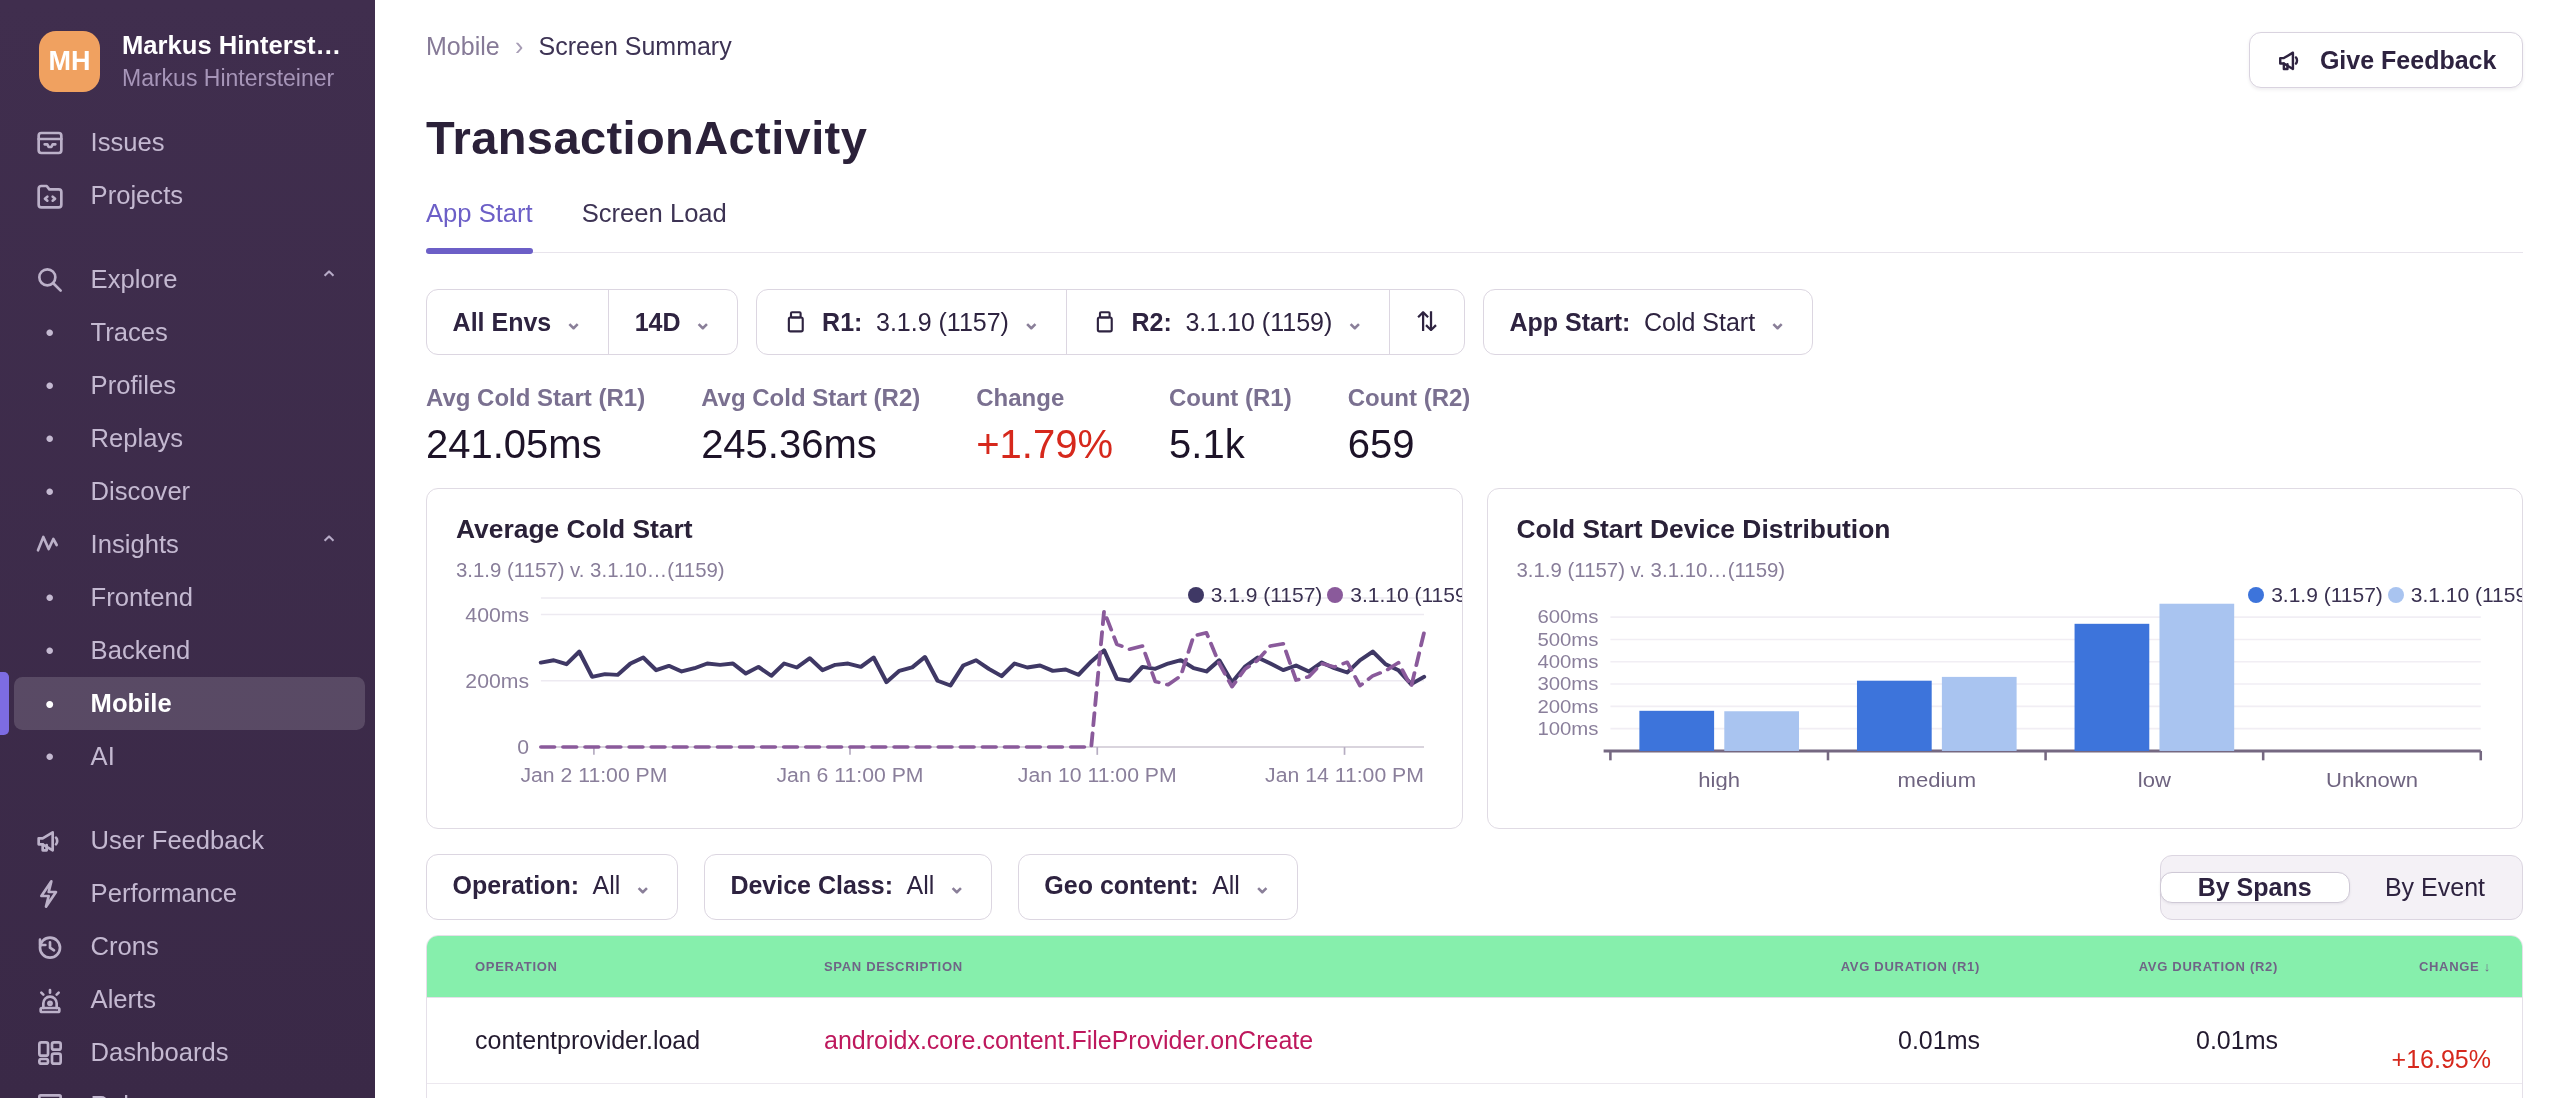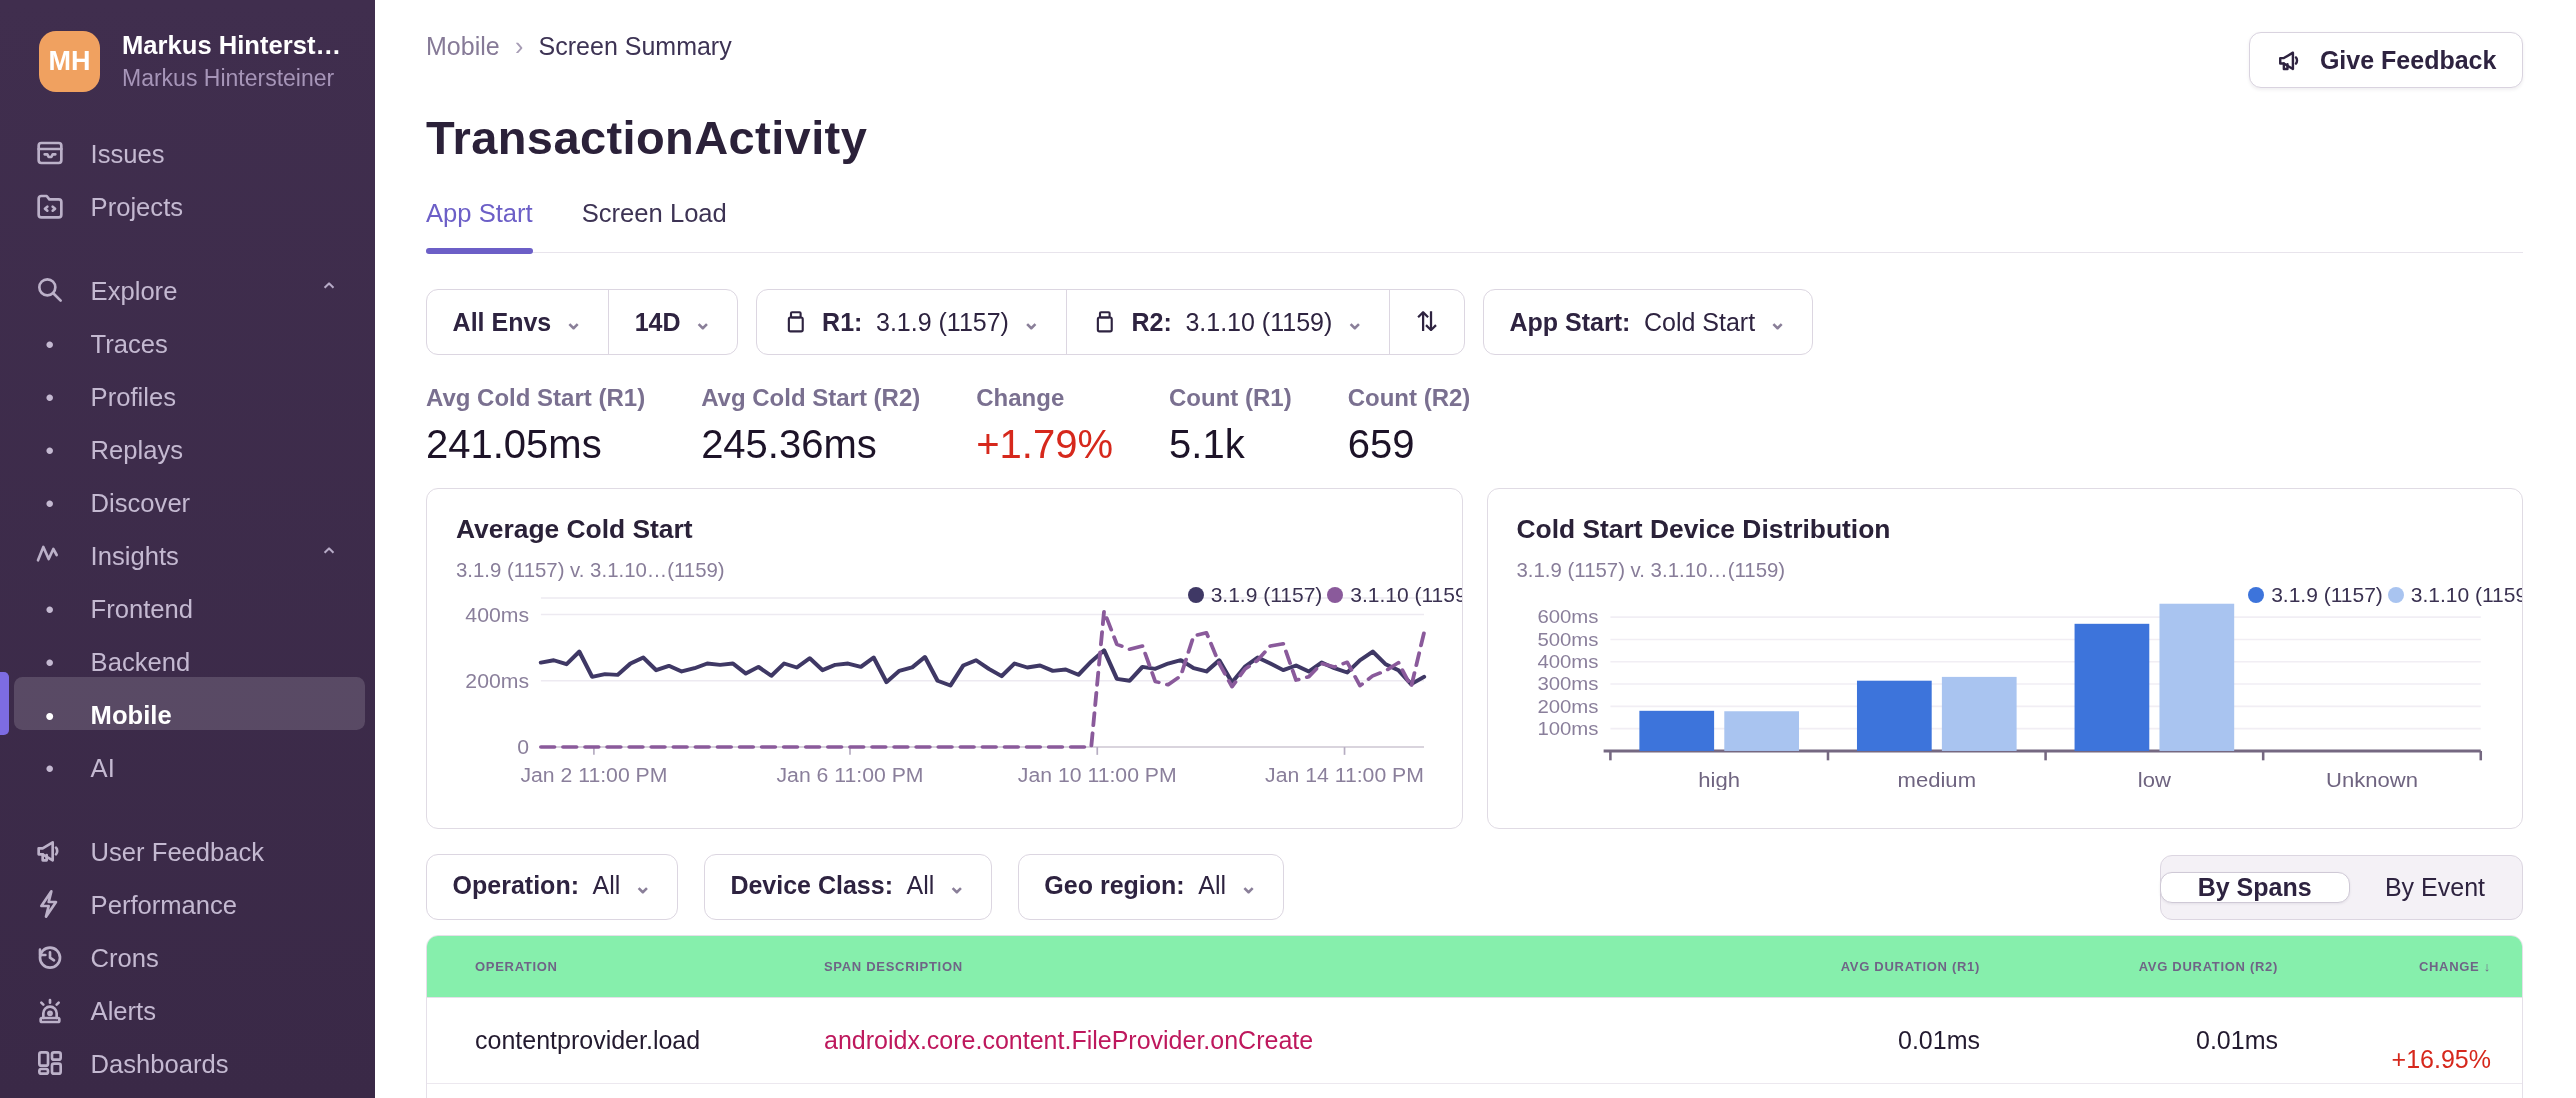--- a/index.html
+++ b/index.html
@@ -7,21 +7,21 @@
        font-family:"Liberation Sans",sans-serif;color:#2E2340}
   
   .sidebar{width:375px;min-width:375px;height:1099px;background:linear-gradient(#402E4E,#3A2947);
            box-sizing:border-box;position:relative}
   .user{display:flex;align-items:center;gap:22px;padding:31px 25.6px 24px 39px;cursor:pointer}
   .avatar{width:61px;height:61px;border-radius:17px;background:#F0A160;color:#fff;font-weight:bold;
           font-size:27px;display:flex;align-items:center;justify-content:center}
   .user-name{font-size:25.6px;font-weight:bold;color:#FFF;white-space:nowrap}
   .user-sub{font-size:23px;color:#A695B8;margin-top:5.1px;white-space:nowrap}
   nav{display:block}
-  .nav-item{position:relative;display:flex;align-items:flex-end;height:53px;margin:0 10.2px 0 13.6px;
+  .nav-item{position:relative;display:flex;align-items:center;height:53px;margin:0 10.2px 0 13.6px;
             padding-left:19px;border-radius:8.5px;color:#C4B9D1;font-size:25.6px;cursor:pointer}
   .nav-item .nicon{width:34px;display:flex;justify-content:center;margin-right:24px}
   .nav-item .bullet{width:34px;text-align:center;margin-right:24px;font-size:24px}
   .nav-item .chev{margin-left:auto;padding-right:25.6px;font-size:24px;color:#B7ABC7}
   .nav-gap{height:31px}
   .nav-item.active{background:rgba(255,255,255,.15);color:#fff;font-weight:bold}
   .nav-item.active .indicator{position:absolute;left:-13.6px;top:-5.1px;height:63px;width:8.5px;
             background:#7D6CE2;border-radius:0 5.1px 5.1px 0}
   svg.sic{stroke:#BCB1C9;fill:none;stroke-width:2;stroke-linecap:round;stroke-linejoin:round}
   
@@ -418,21 +418,21 @@
     </div>
     <div class="pill-group">
       <div class="pill-seg" style="height:61px">
         <span class="b">Device Class:</span>
         <span>All</span>
         <span class="chev-d">⌄</span>
       </div>
     </div>
     <div class="pill-group">
       <div class="pill-seg" style="height:61px">
-        <span class="b">Geo region:</span>
+        <span class="b">Geo content:</span>
         <span>All</span>
         <span class="chev-d">⌄</span>
       </div>
     </div>
     <div class="seg-toggle">
       <div class="seg active">By Spans</div>
       <div class="seg">By Event</div>
     </div>
   </div>
 

